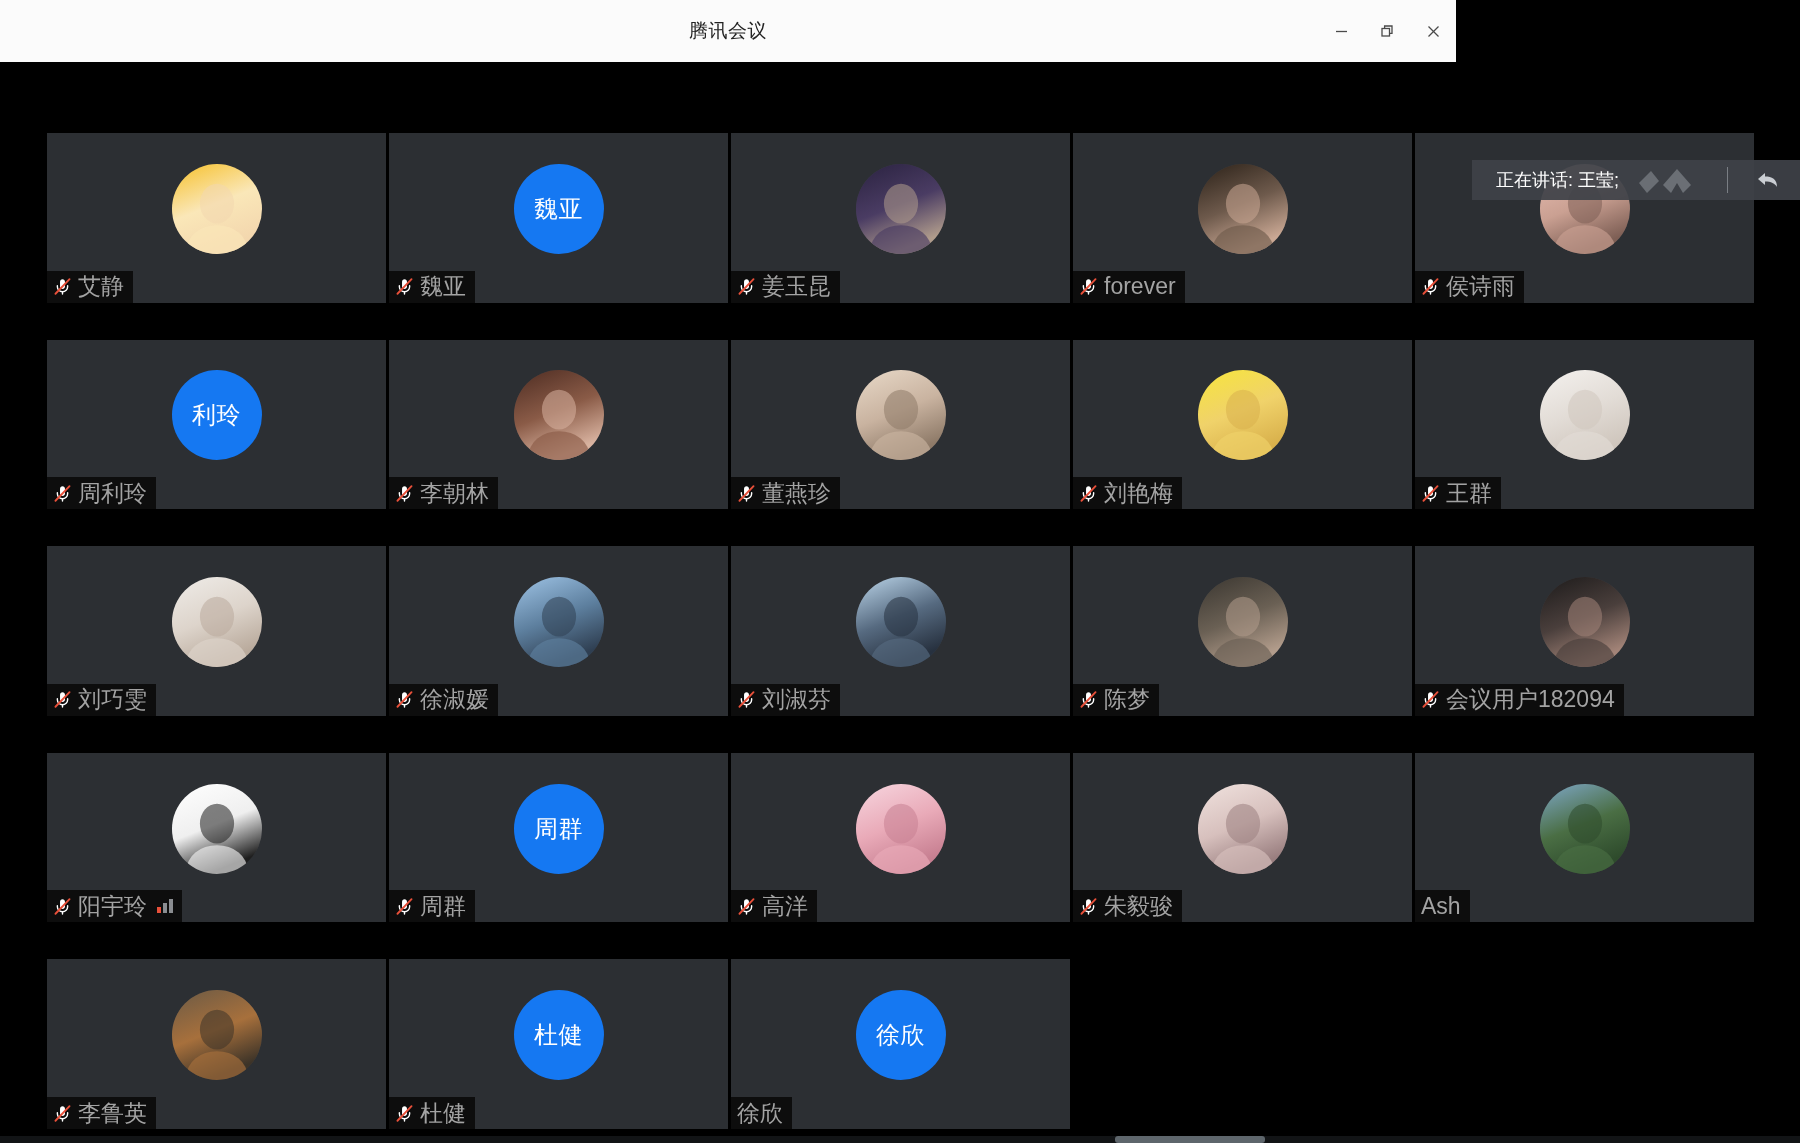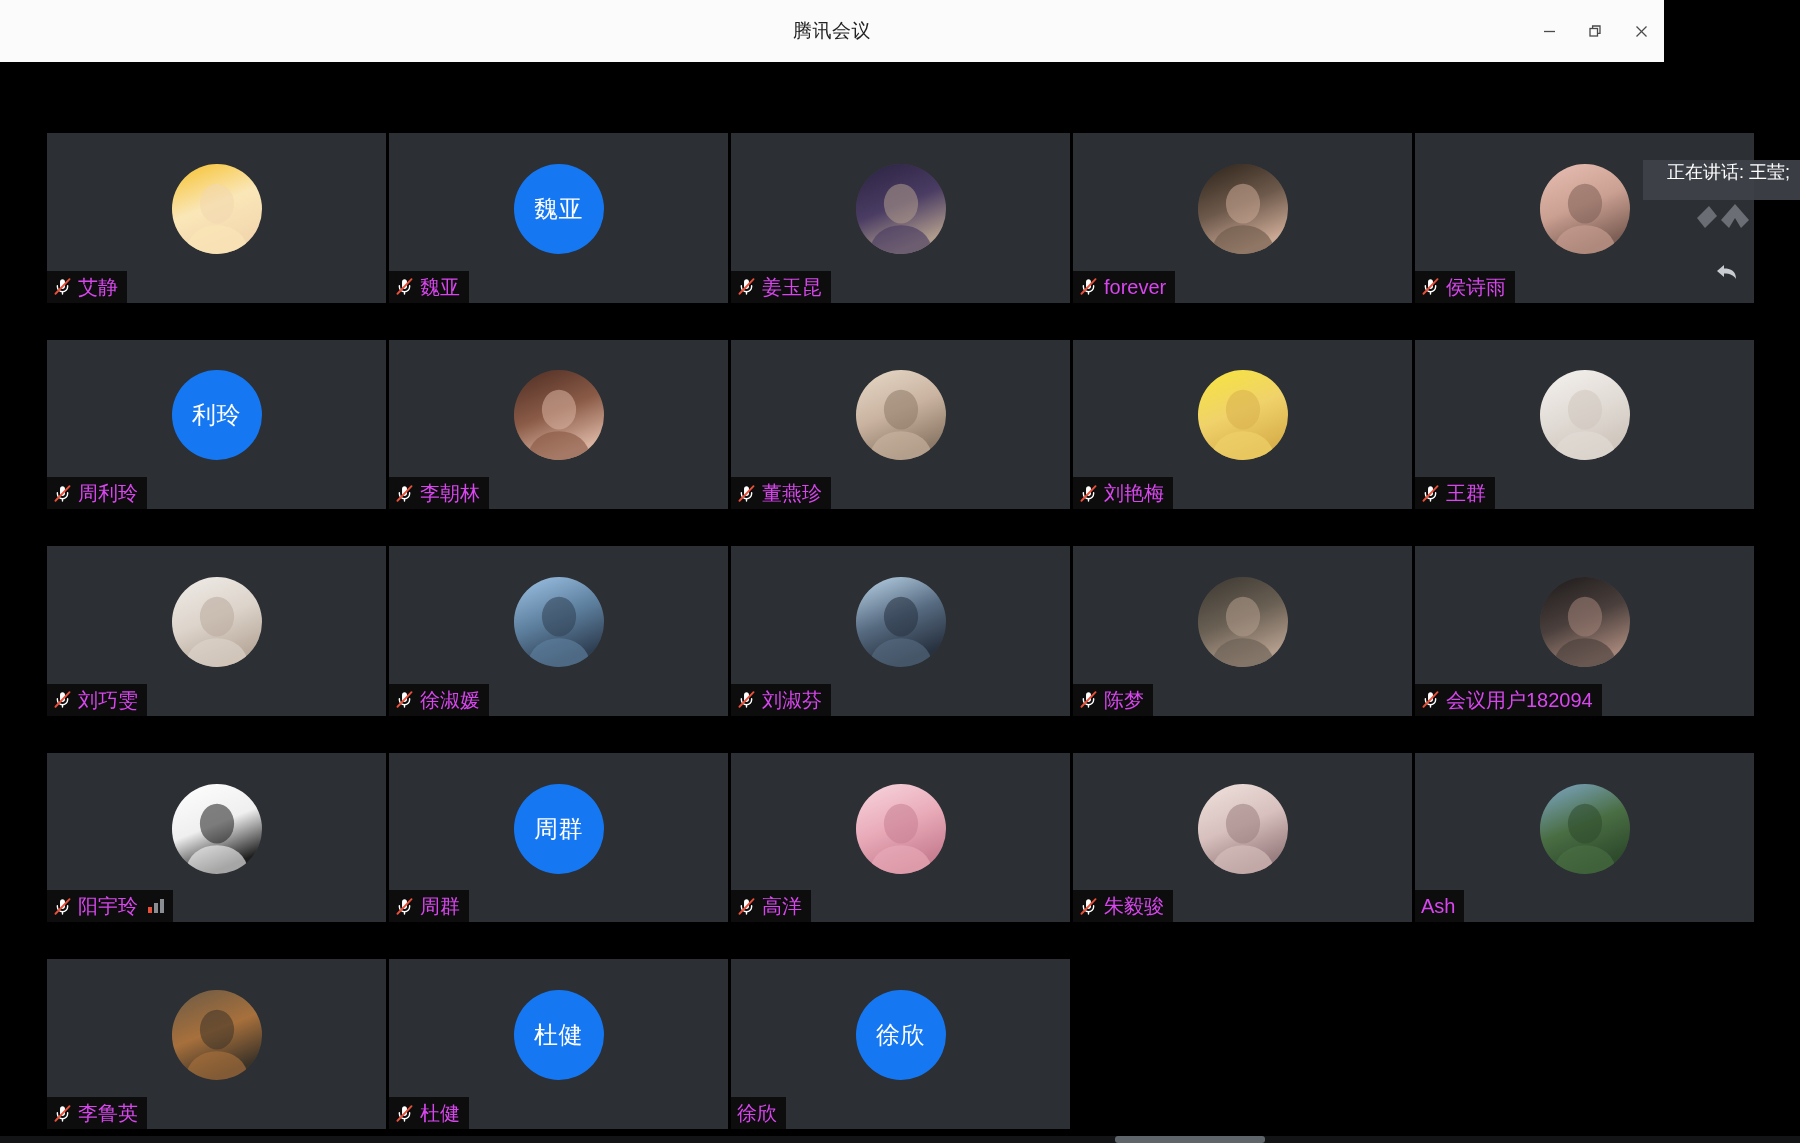--- a/index.html
+++ b/index.html
@@ -9,21 +9,21 @@
     width: 1800px;
     height: 1143px;
     overflow: hidden;
     font-family: "Liberation Sans", "DejaVu Sans", sans-serif;
   }
 
   
   .titlebar {
     position: absolute;
     left: 0; top: 0;
-    width: 1664px; height: 62px;
+    width: 1456px; height: 62px;
     background: #fbfbfb;
     display: flex;
     align-items: center;
     justify-content: center;
   }
   .titlebar-title {
     font-size: 19px;
     color: #222222;
     letter-spacing: 0.5px;
   }
@@ -109,22 +109,22 @@
     bottom: 0;
     height: 32px;
     padding: 0 9px 0 6px;
     background: #0d0d0d;
     display: flex;
     align-items: center;
     gap: 6px;
     max-width: 96%;
   }
   .nameplate .label {
-    color: #d946ef;
-    font-size: 20px;
+    color: #a3a3a3;
+    font-size: 23px;
     white-space: nowrap;
     line-height: 1;
   }
   .mic-muted { width: 19px; height: 19px; flex: 0 0 19px; display:block; }
   .signal { display: flex; align-items: flex-end; gap: 2px; height: 14px; margin-left: 4px; flex: 0 0 auto;}
   .signal i { display:block; width: 4px; background: #8a8d91; }
   .signal i.b1 { height: 6px; background: #e8503a; }
   .signal i.b2 { height: 10px; }
   .signal i.b3 { height: 14px; }
 
@@ -133,21 +133,20 @@
     position: absolute;
     right: 0;
     top: 98px;
     height: 40px;
     background: rgba(62,66,72,0.93);
     display: flex;
     align-items: center;
     padding: 0 10px 0 24px;
     gap: 14px;
     z-index: 40;
-    flex-direction: column;
   }
   .speaking-toast .txt {
     color: #ffffff;
     font-size: 18px;
     white-space: nowrap;
   }
   .toast-wave { display:flex; align-items:center; gap:1px; }
   .toast-sep {
     width: 1px; height: 26px; background: #7a7e84;
     margin: 0 6px;

